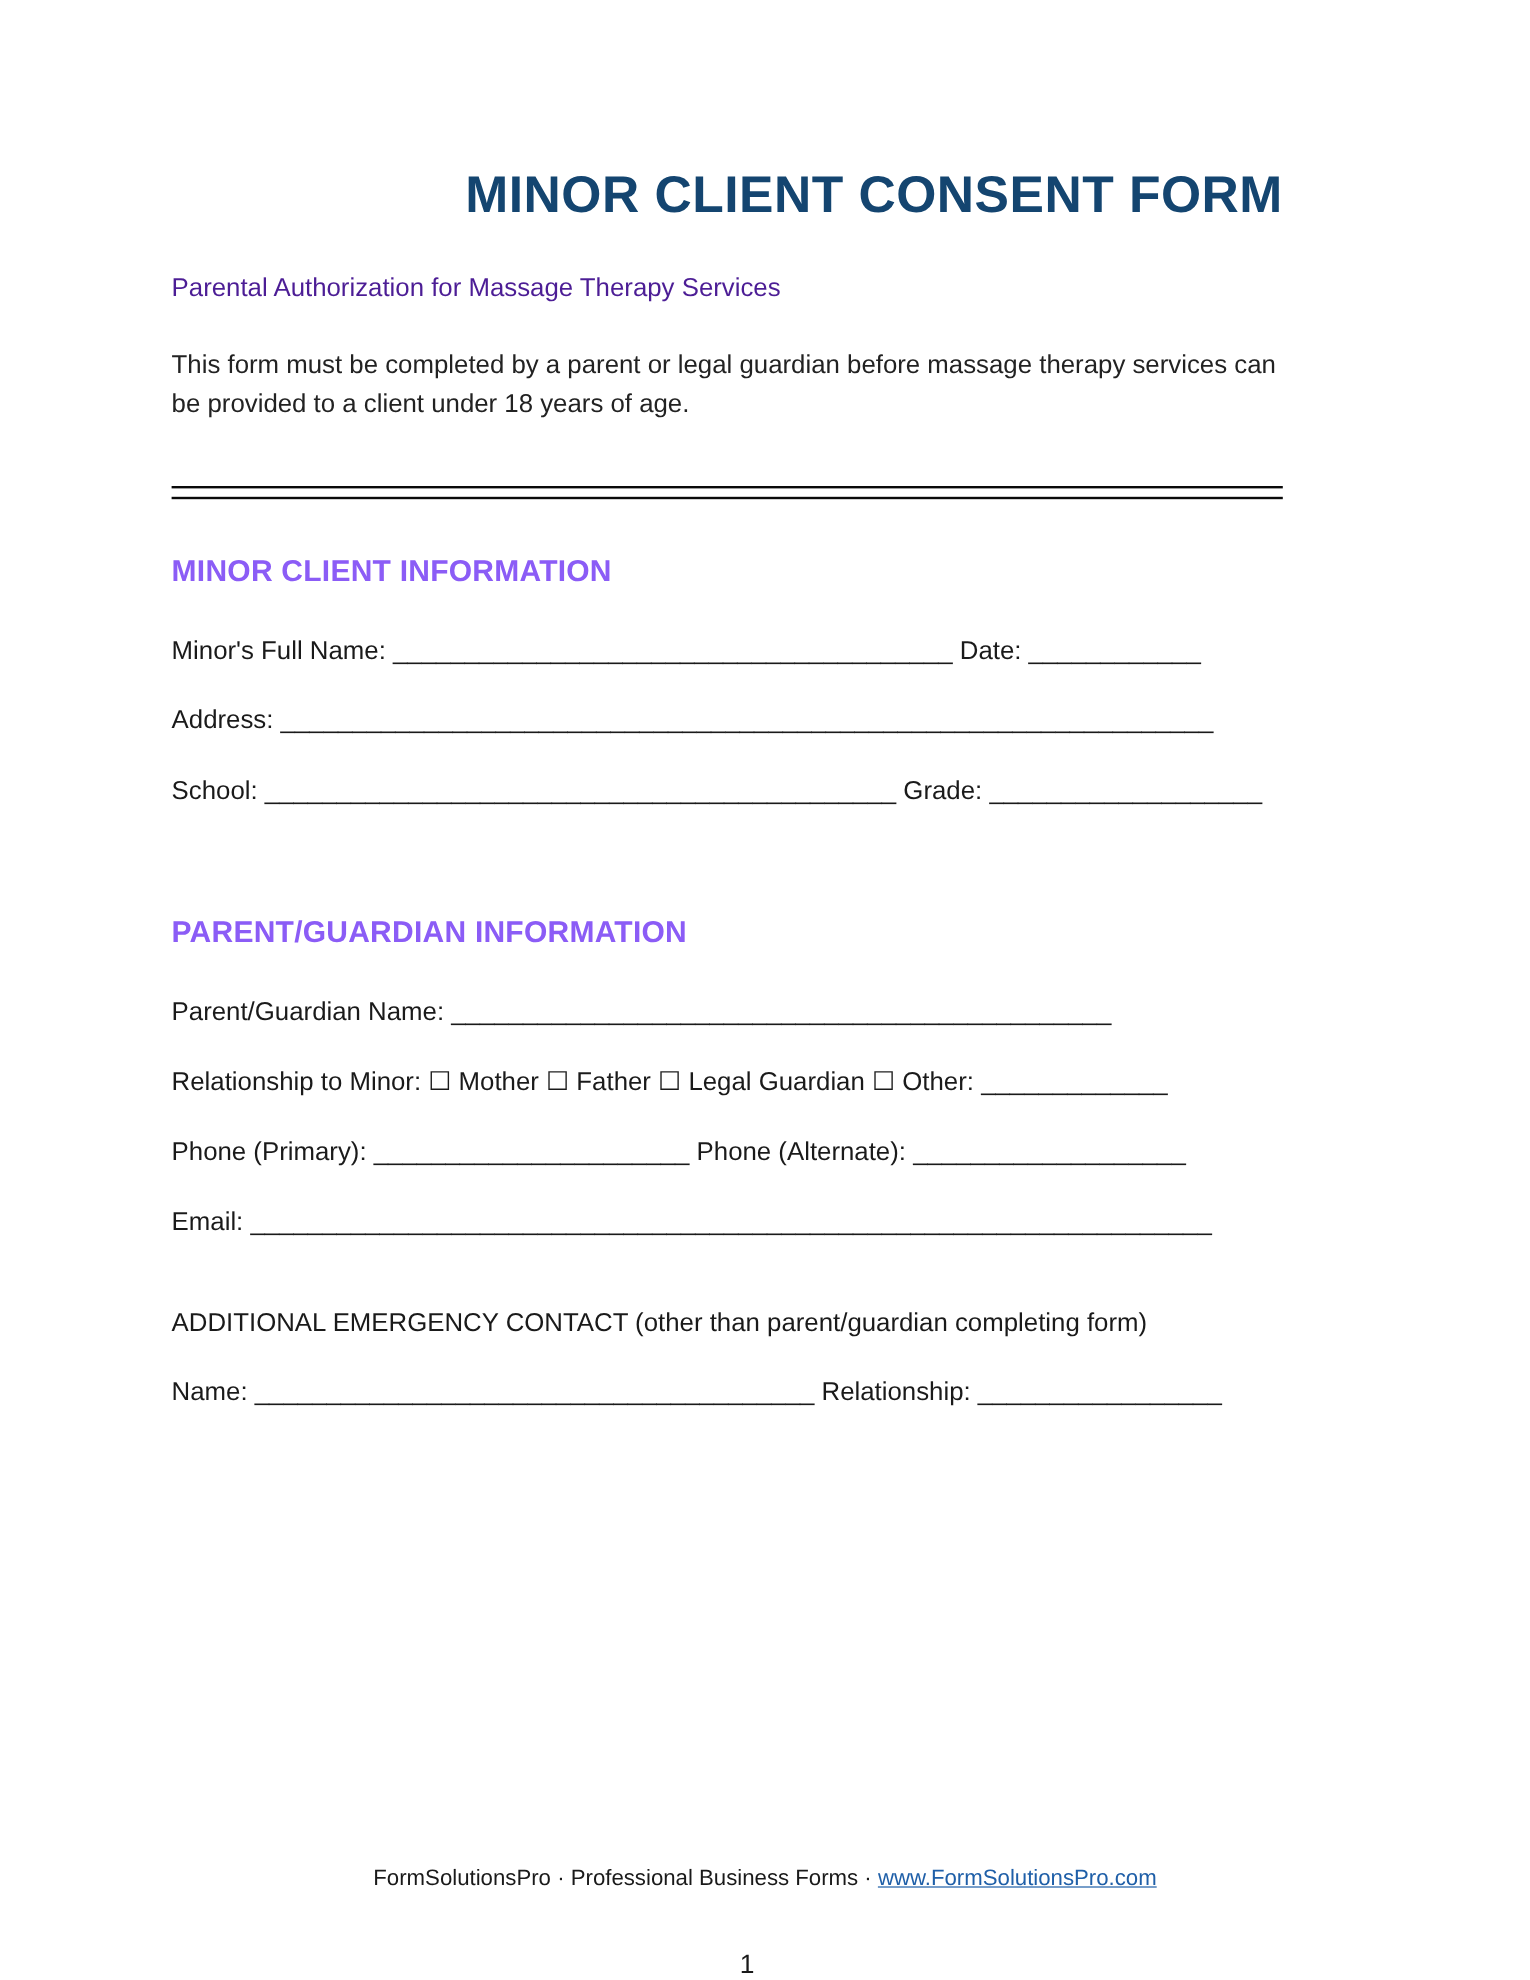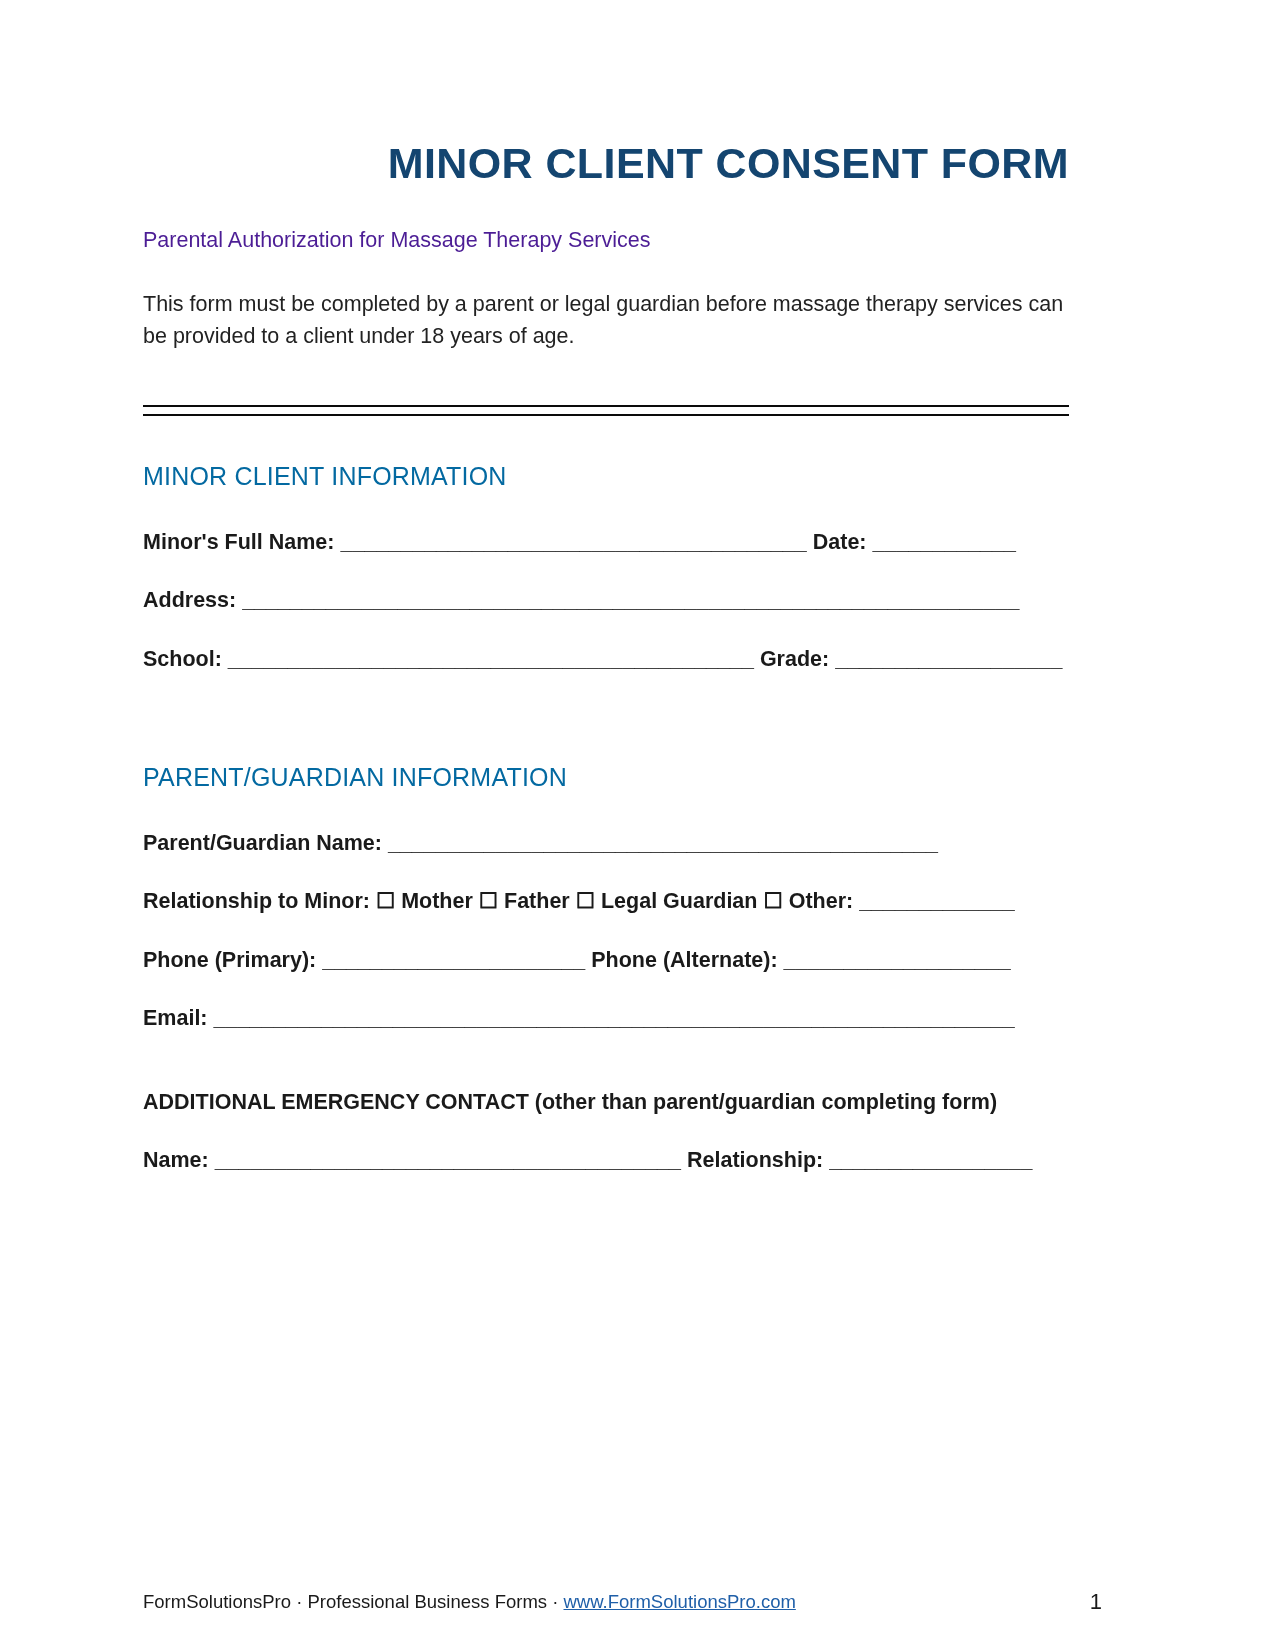--- a/index.html
+++ b/index.html
@@ -66,32 +66,31 @@
   }
 
   
   .section {
     margin-top: 0;
   }
   .section-title {
     margin: 0;
     padding-top: 46px;
     font-size: 25px;
-    font-weight: normal;
+    font-weight: bold;
     letter-spacing: 0.2px;
-    color: #0369a1;
+    color: #8b5cf6;
   }
   .field-row {
     margin: 0;
     padding-top: 27px;
     font-size: 21.5px;
     line-height: 1.46;
     color: #1a1a1a;
     word-wrap: break-word;
-    font-weight: bold;
   }
   .field-row.extra-gap {
     padding-top: 52px;
   }
   .first-field {
     padding-top: 36px;
   }
   .section-gap {
     height: 42px;
   }
@@ -101,20 +100,21 @@
     position: absolute;
     left: 143px;
     right: 143px;
     bottom: 0;
     height: 96px;
     display: flex;
     align-items: center;
     justify-content: space-between;
     font-size: 18.5px;
     color: #1a1a1a;
+    flex-direction: column;
   }
   .footer-left {
     white-space: nowrap;
   }
   .footer-link {
     color: #1f5fa8;
     text-decoration: underline;
   }
   .footer-page {
     font-size: 22px;

